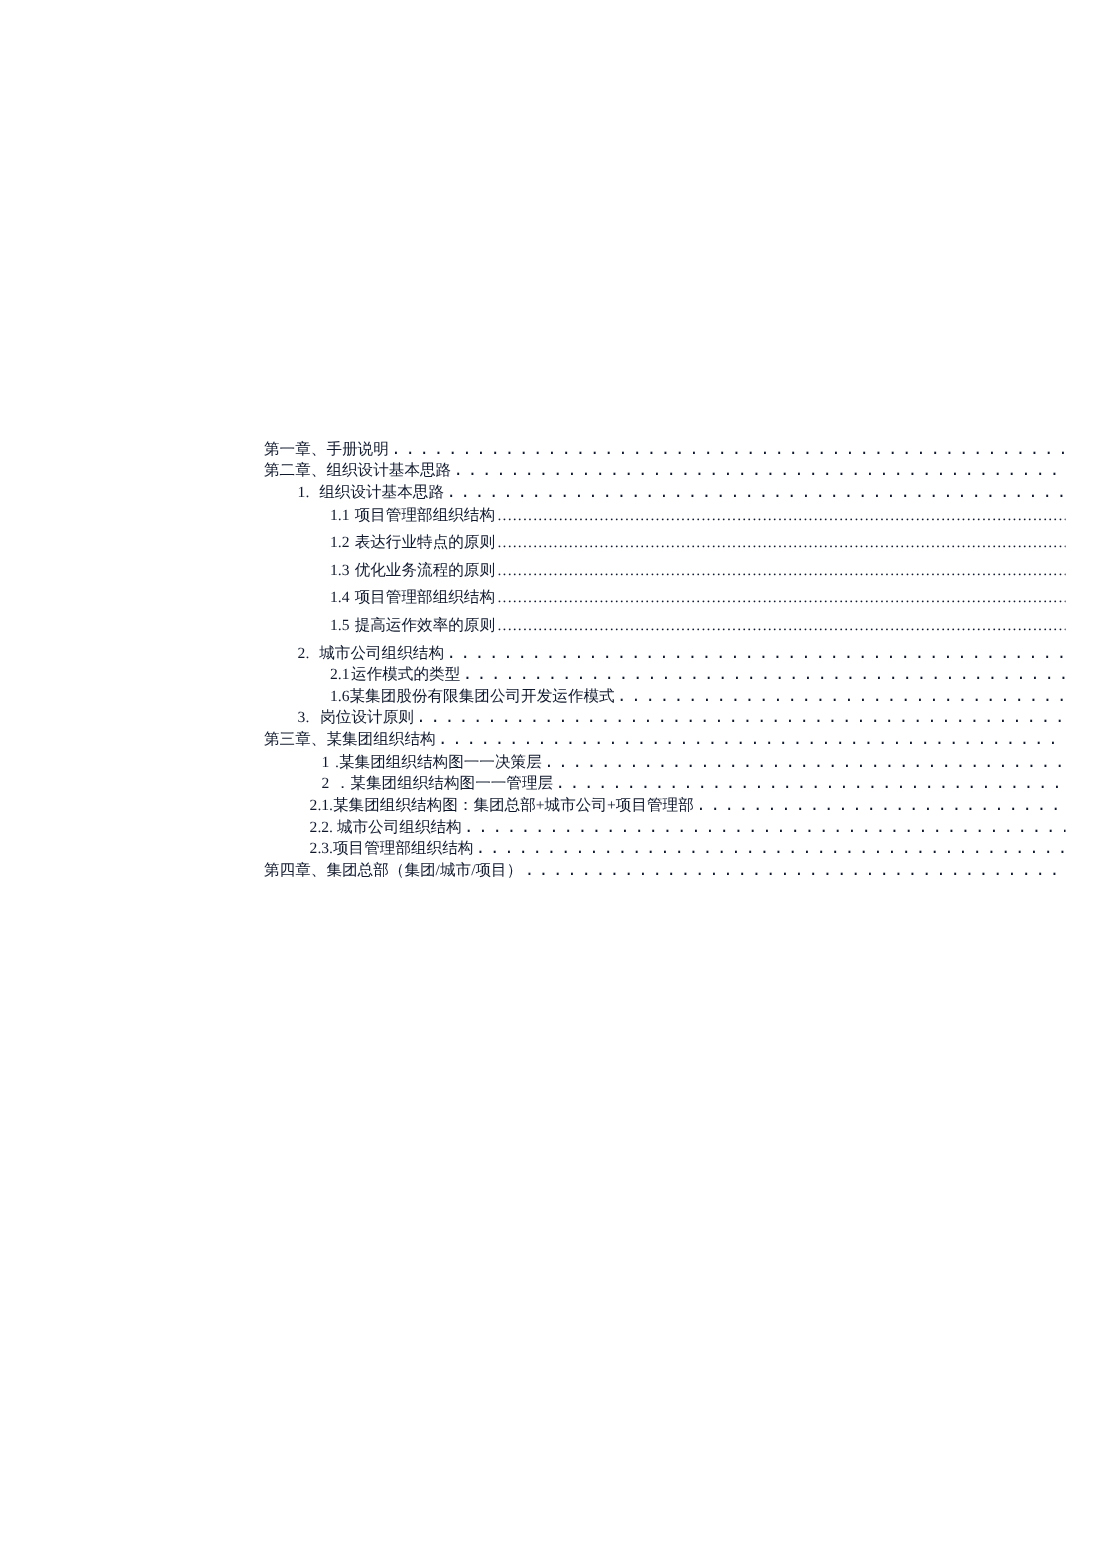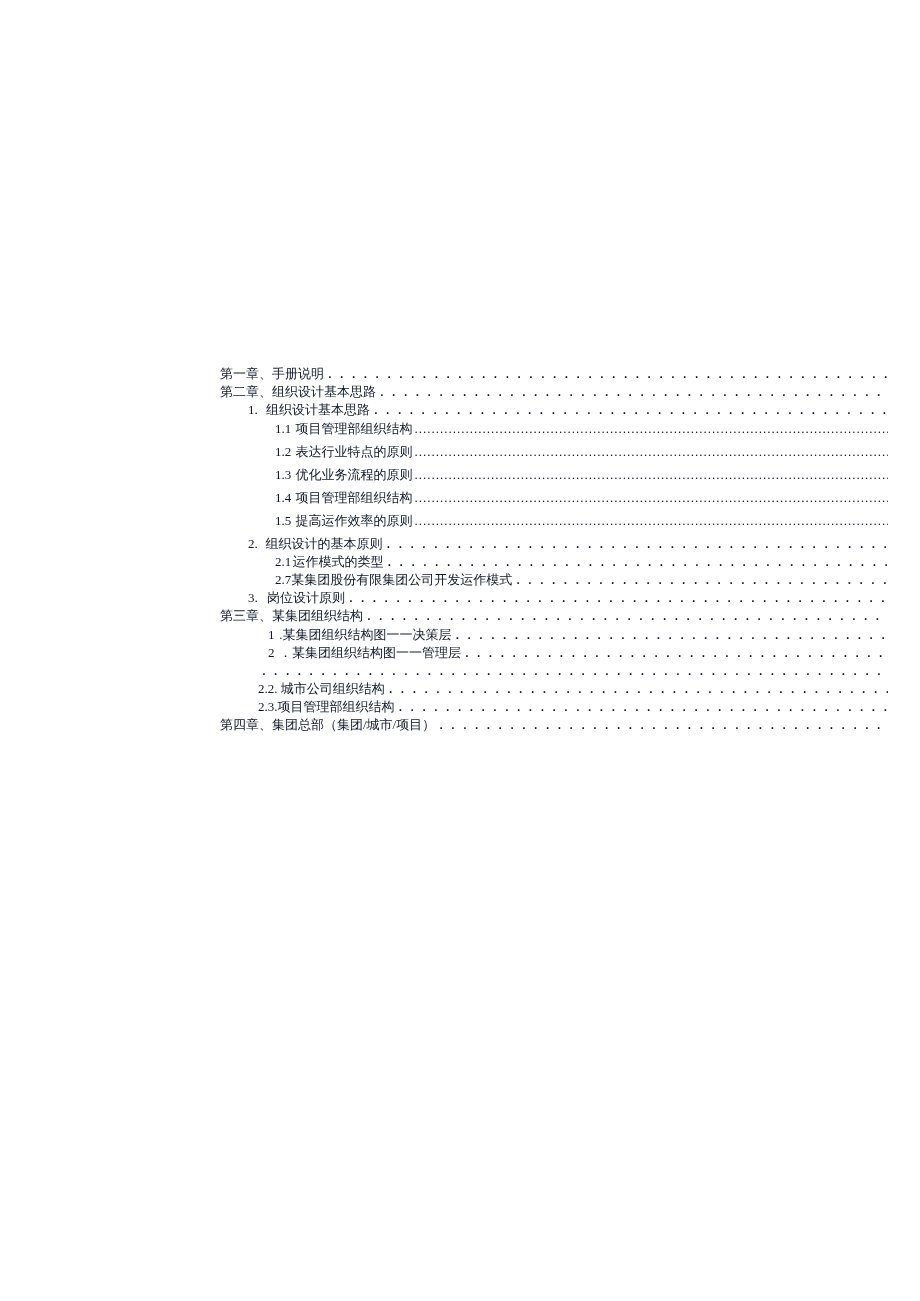--- a/index.html
+++ b/index.html
@@ -78,30 +78,30 @@
       <span class="toc-label">项目管理部组织结构</span>
       <span class="toc-dots dense">..............................................................................................................................................................................................................</span>
     </div>
     <div class="toc-entry l2 row tall">
       <span class="num w2">1.5</span>
       <span class="toc-label">提高运作效率的原则</span>
       <span class="toc-dots dense">..............................................................................................................................................................................................................</span>
     </div>
     <div class="toc-entry l1 row">
       <span class="num w2">2.</span>
-      <span class="toc-label">组织设计的基本原则</span>
+      <span class="toc-label">城市公司组织结构</span>
       <span class="toc-dots spaced">............................................................................................</span>
     </div>
     <div class="toc-entry l2 row">
       <span class="num w2">2.1</span>
       <span class="toc-label">运作模式的类型</span>
       <span class="toc-dots spaced">............................................................................................</span>
     </div>
     <div class="toc-entry l2 row">
-      <span class="num w2">2.7</span>
+      <span class="num w2">1.6</span>
       <span class="toc-label">某集团股份有限集团公司开发运作模式</span>
       <span class="toc-dots spaced">............................................................................................</span>
     </div>
     <div class="toc-entry l1 row">
       <span class="num w2">3.</span>
       <span class="toc-label">岗位设计原则</span>
       <span class="toc-dots spaced">............................................................................................</span>
     </div>
     <div class="toc-entry l0 row">
       <span class="toc-label">第三章、某集团组织结构</span>
@@ -111,20 +111,21 @@
       <span class="num w1">1</span>
       <span class="toc-label">.某集团组织结构图一一决策层</span>
       <span class="toc-dots spaced">............................................................................................</span>
     </div>
     <div class="toc-entry l2b row">
       <span class="num w1">2</span>
       <span class="toc-label">．某集团组织结构图一一管理层</span>
       <span class="toc-dots spaced">............................................................................................</span>
     </div>
     <div class="toc-entry l2c row">
+      <span class="toc-label">2.1.某集团组织结构图：集团总部+城市公司+项目管理部</span>
       <span class="toc-dots spaced">............................................................................................</span>
     </div>
     <div class="toc-entry l2c row">
       <span class="toc-label">2.2. 城市公司组织结构</span>
       <span class="toc-dots spaced">............................................................................................</span>
     </div>
     <div class="toc-entry l2c row">
       <span class="toc-label">2.3.项目管理部组织结构</span>
       <span class="toc-dots spaced">............................................................................................</span>
     </div>

